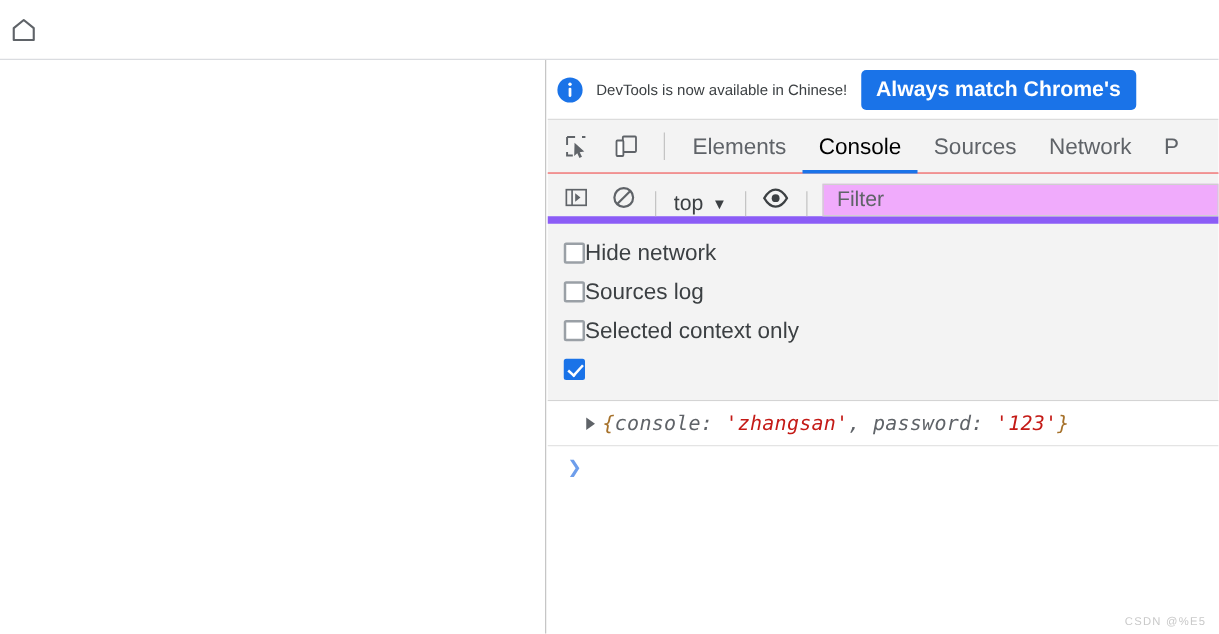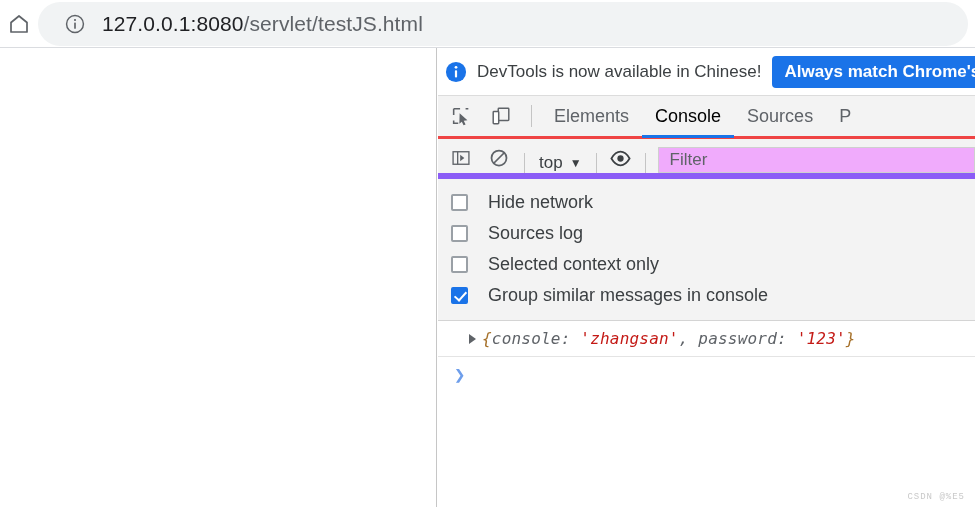--- a/index.html
+++ b/index.html
@@ -102,21 +102,21 @@
     align-items: center;
     box-sizing: border-box;
   }
   .infobar-icon {
     margin-left: 7px;
     margin-right: 10px;
     width: 22px; height: 22px;
     flex: 0 0 auto;
   }
   .infobar-text {
-    font-size: 17px;
+    font-size: 12px;
     color: #3c4043;
     white-space: nowrap;
     flex: 0 0 auto;
   }
   .infobar-btn {
     margin-left: 11px;
     height: 32px;
     background: #1a73e8;
     color: #ffffff;
     font-size: 17px;
@@ -130,21 +130,21 @@
     flex: 0 0 auto;
     font-family: "Liberation Sans", sans-serif;
     cursor: pointer;
   }
 
   
   .tabstrip {
     position: relative;
     height: 43px;
     background: #f3f3f3;
-    border-bottom: 3px solid #ef4444;
+    border-bottom: 1px solid #ef4444;
     display: flex;
     align-items: center;
     box-sizing: border-box;
   }
   .tb-icon-btn {
     width: 34px; height: 34px;
     margin-left: 6px;
     display: flex;
     align-items: center;
     justify-content: center;
@@ -277,21 +277,21 @@
   .cbx.checked::after {
     content: "";
     position: absolute;
     left: 4px; top: 0px;
     width: 5px; height: 10px;
     border: solid #ffffff;
     border-width: 0 2px 2px 0;
     transform: rotate(42deg);
   }
   .setting-label {
-    margin-left: 20px;
+    margin-left: 0;
     font-size: 18px;
     color: #3c4043;
     white-space: nowrap;
   }
 
   
   .console-body {
     position: relative;
     background: #ffffff;
     height: 120px;
@@ -341,47 +341,37 @@
   }
 
   
   .watermark {
     position: absolute;
     right: 10px;
     bottom: 5px;
     font-size: 9px;
     color: #c9c9c9;
     letter-spacing: 1px;
-    font-family: Liberation Mono, monospace;
+    font-family: Liberation Sans, sans-serif;
     white-space: nowrap;
   }
 </style>
 </head>
 <body>
 
 <div id="root">
 
   <div class="browser-bar">
 
     <div class="home-icon">
       <svg width="24" height="24" viewBox="0 0 24 24" aria-hidden="true">
         <path d="M4 20 L4 10.5 L12 4 L20 10.5 L20 20 Z" fill="none" stroke="#5f6368" stroke-width="1.7" stroke-linejoin="round"></path>
       </svg>
     </div>
 
-    <div class="omnibox">
-      <span class="omnibox-info">
-        <svg width="22" height="22" viewBox="0 0 24 24" aria-hidden="true">
-          <circle cx="12" cy="12" r="9.2" fill="none" stroke="#5f6368" stroke-width="1.6"></circle>
-          <circle cx="12" cy="7.6" r="1.15" fill="#5f6368"></circle>
-          <rect x="11.1" y="10.3" width="1.8" height="7" rx="0.6" fill="#5f6368"></rect>
-        </svg>
-      </span>
-      <span class="omnibox-url"><span class="host">127.0.0.1:8080</span><span>/servlet/testJS.html</span></span>
-    </div>
   </div>
 
   <div class="page-area"></div>
 
   <div class="devtools">
 
     <div class="infobar">
       <span class="infobar-icon">
         <svg width="22" height="22" viewBox="0 0 24 24" aria-hidden="true">
           <circle cx="12" cy="12" r="11" fill="#1a73e8"></circle>
@@ -411,20 +401,23 @@
       <div class="tab">
         <span>Elements</span>
       </div>
       <div class="tab active">
         <span>Console</span>
       </div>
       <div class="tab">
         <span>Sources</span>
       </div>
       <div class="tab">
+        <span>Network</span>
+      </div>
+      <div class="tab">
         <span>P</span>
       </div>
     </div>
 
     <div class="console-toolbar">
       <span class="ct-btn" style="margin-left:8px;">
         <svg width="20" height="20" viewBox="0 0 24 24" aria-hidden="true">
           <rect x="2.5" y="4.5" width="19" height="15" fill="none" stroke="#5f6368" stroke-width="1.6"></rect>
           <line x1="8" y1="4.5" x2="8" y2="19.5" stroke="#5f6368" stroke-width="1.6"></line>
           <path d="M11 8 L16 12 L11 16 Z" fill="#5f6368"></path>
@@ -470,21 +463,20 @@
         <span class="setting-label">Sources log</span>
       </div>
 
       <div class="setting-row">
         <span class="cbx"></span>
         <span class="setting-label">Selected context only</span>
       </div>
 
       <div class="setting-row">
         <span class="cbx checked"></span>
-        <span class="setting-label">Group similar messages in console</span>
       </div>
 
     </div>
 
     <div class="console-body">
 
       <div class="console-message">
         <span class="disclosure"></span>
         <span class="obj-text"><span class="obj-brace">{</span><span class="obj-key">console: </span><span class="obj-str">'zhangsan'</span><span class="obj-key">, </span><span class="obj-key">password: </span><span class="obj-str">'123'</span><span class="obj-brace">}</span></span>
       </div>

